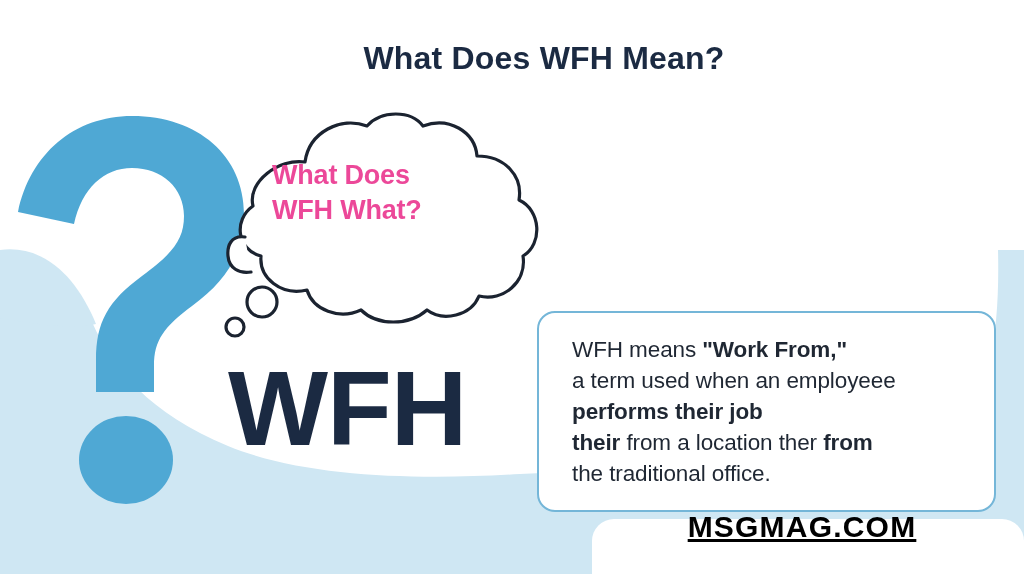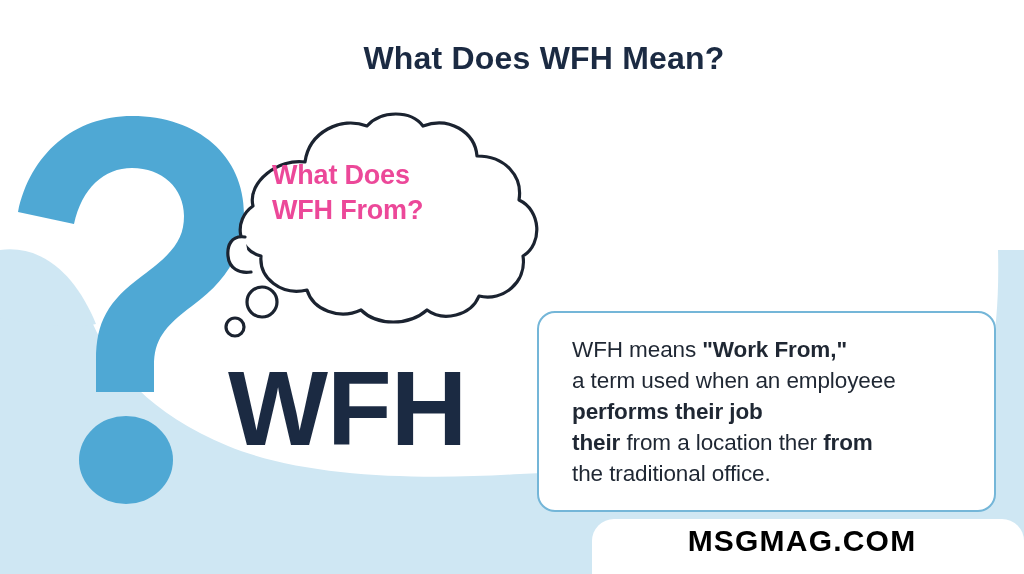--- a/index.html
+++ b/index.html
@@ -112,27 +112,28 @@
     top: 519px;
     width: 432px;
     height: 55px;
     background: #ffffff;
     border-top-left-radius: 22px;
     border-top-right-radius: 22px;
   }
   .footer-logo {
     position: absolute;
     left: 592px;
-    top: 524px;
+    top: 510px;
     width: 420px;
     text-align: center;
     color: #000000;
     font-size: 30px;
     font-weight: bold;
     letter-spacing: 1.2px;
+    text-decoration: underline;
   }
 </style>
 </head>
 <body>
 
 <div class="canvas">
 
   <svg class="bg-layer" viewBox="0 0 1024 574" xmlns="http://www.w3.org/2000/svg">
 
     <path d="M1024 250 L1024 574 L905 574 C905 520 930 470 960 430 C990 392 1000 330 998 250 Z" fill="#cfe7f3"></path>
@@ -169,21 +170,21 @@
                C32 140 28 110 48 96
                C42 72 74 48 100 52 Z"></path>
       <path d="M40 127 C26 125 22 136 23 146 C24 158 34 164 46 162"></path>
       <circle cx="57" cy="192" r="15"></circle>
       <circle cx="30" cy="217" r="9"></circle>
     </g>
   </svg>
 
   <div class="bubble-text">
     <div>What Does</div>
-    <div>WFH From?</div>
+    <div>WFH What?</div>
   </div>
 
   <div class="wfh">WFH</div>
 
   <div class="title">What Does WFH Mean?</div>
 
   <div class="def-card">
     <div class="def-text">
       <div>
         <span>WFH means </span><b>"Work From,"</b>

